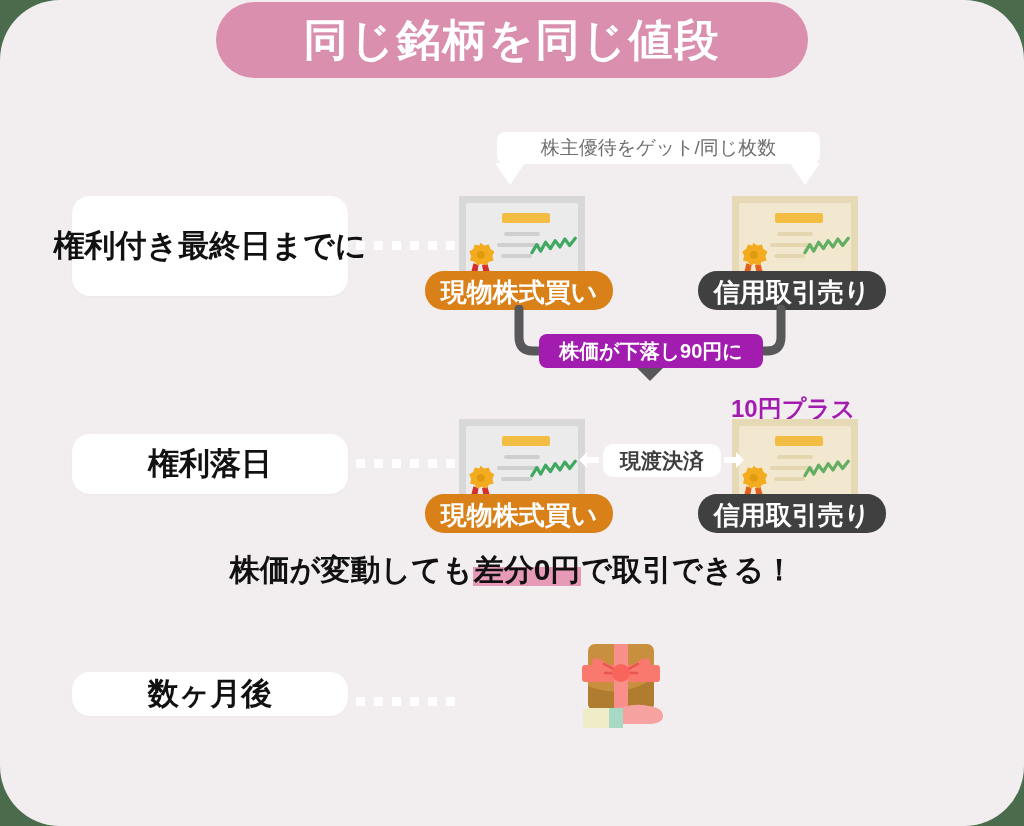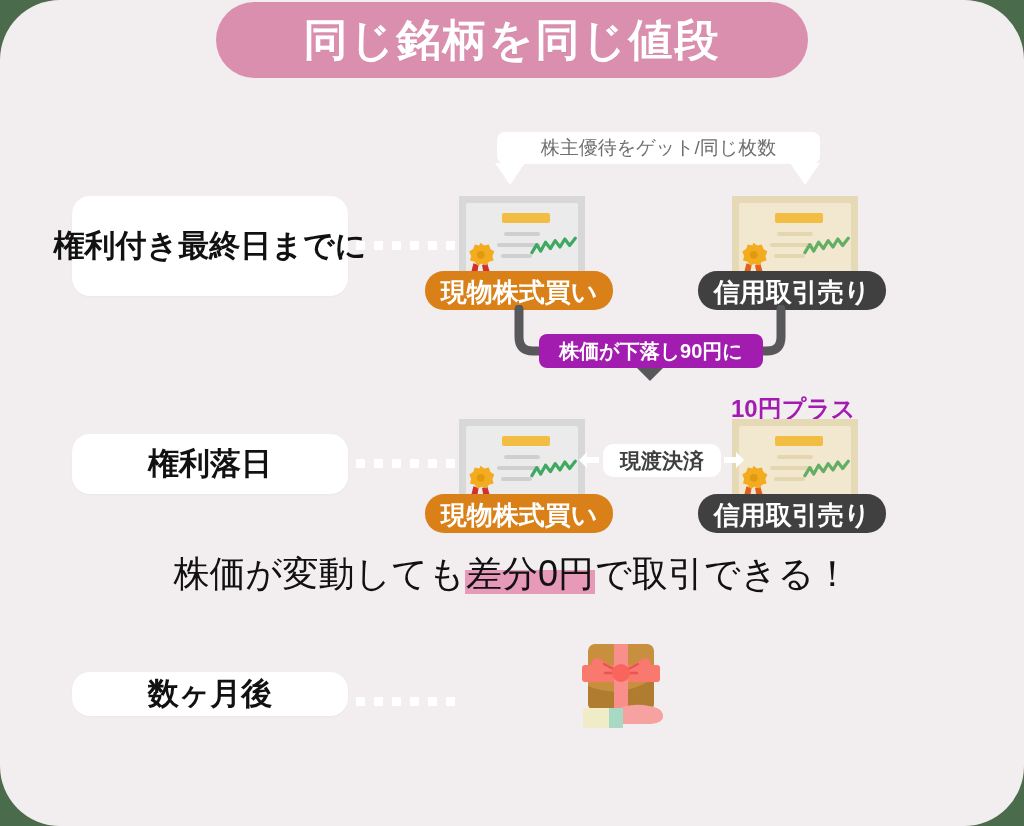--- a/index.html
+++ b/index.html
@@ -219,22 +219,22 @@
   .settle-arrow { position: absolute; top: 450px; width: 22px; height: 20px; }
   #settle-arrow-left  { left: 578px; }
   #settle-arrow-right { left: 723px; }
 
   
   #statement {
     position: absolute;
     left: 0; top: 550px;
     width: 1024px;
     text-align: center;
-    font-size: 36px;
-    font-weight: normal;
+    font-size: 30px;
+    font-weight: bold;
     color: #111111;
     white-space: nowrap;
   }
   #statement .hl {
     background: linear-gradient(to top, #e79ab8 0%, #e79ab8 58%, rgba(231,154,184,0) 58%);
     padding: 0 1px;
   }
 
   
   #gift { position: absolute; left: 567px; top: 626px; width: 108px; height: 108px; }

